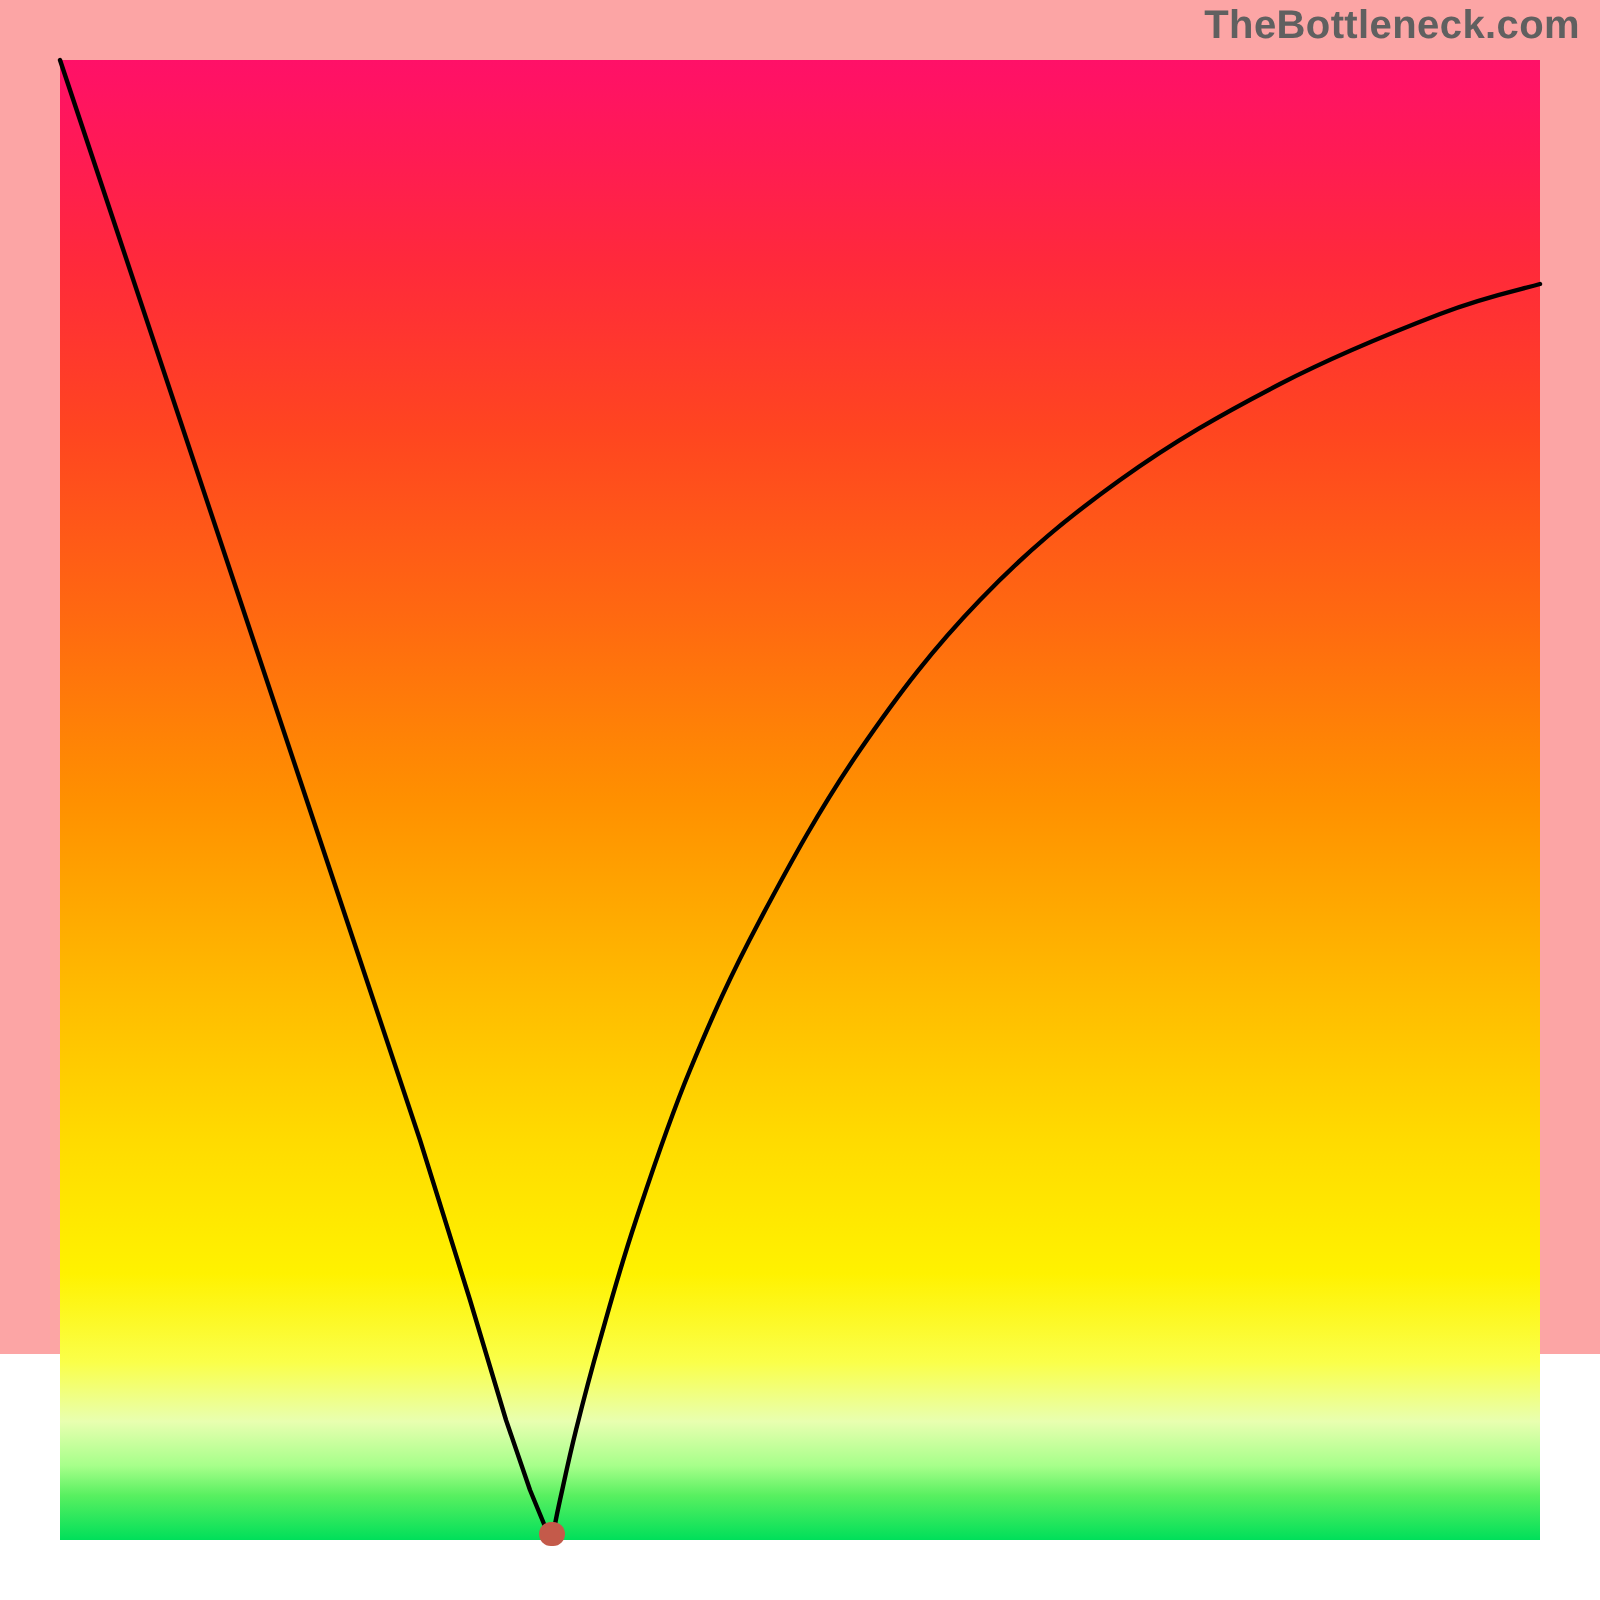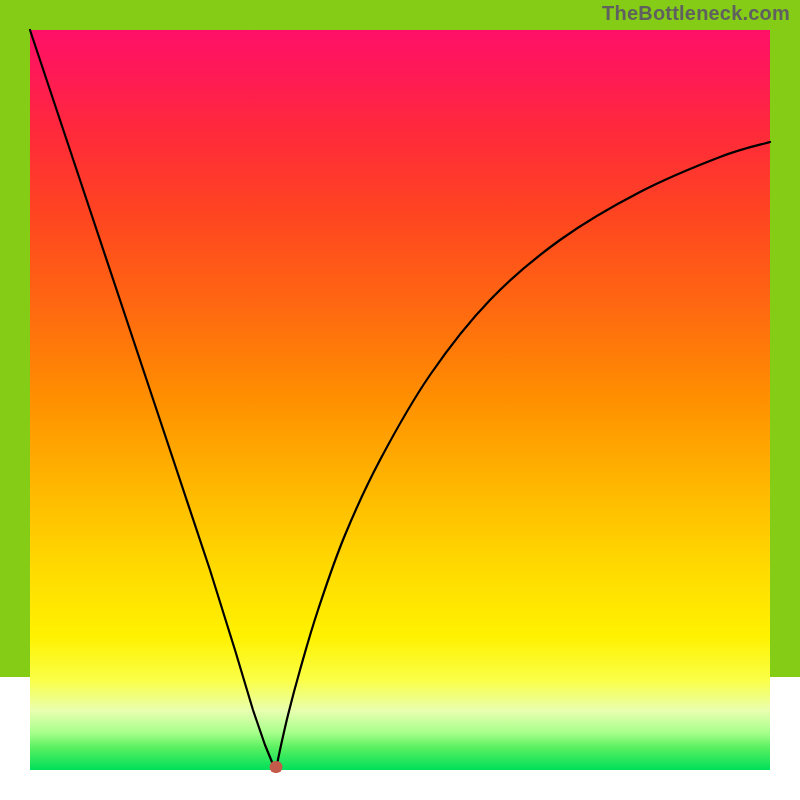--- a/index.html
+++ b/index.html
@@ -7,21 +7,21 @@
     padding: 0;
     width: 800px;
     height: 800px;
     overflow: hidden;
     font-family: Arial, Helvetica, sans-serif;
   }
   .frame {
     position: relative;
     width: 800px;
     height: 677px;
-    background: #84cc16;
+    background: #fca5a5;
   }
   .watermark {
     position: absolute;
     top: 2px;
     right: 10px;
     color: #606060;
     font-size: 20px;
     font-weight: 600;
     z-index: 10;
     letter-spacing: 0.2px;

